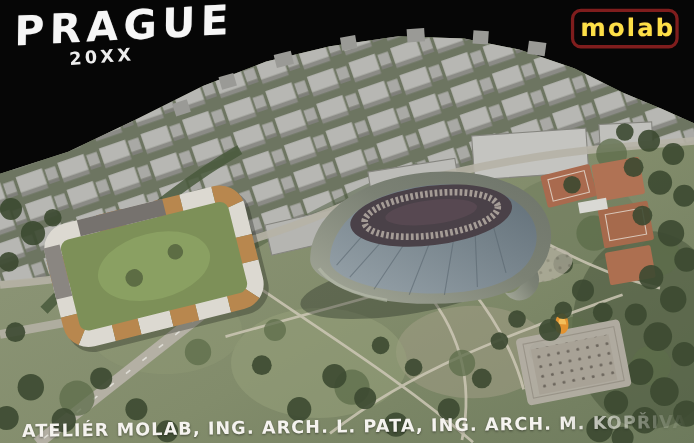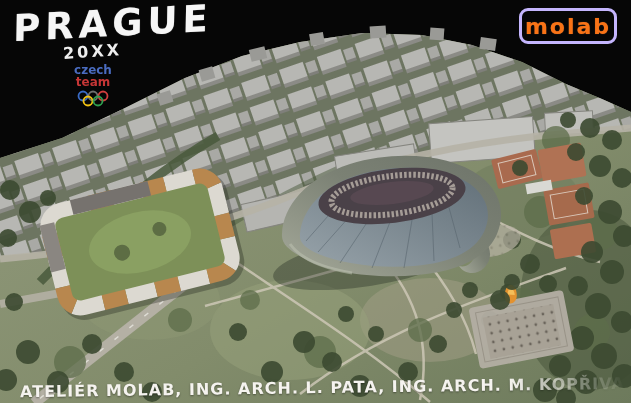--- a/index.html
+++ b/index.html
@@ -16,23 +16,23 @@
   .year{
     position:absolute;left:63px;top:42px;color:#eeeeee;font-size:16px;font-weight:bold;
     letter-spacing:3px;transform:rotate(-4deg);
   }
   .czech-team{position:absolute;left:71px;top:64px;text-align:center;width:44px;}
   .czech-team .l1{display:block;color:#4a6cc0;font-weight:bold;font-size:13px;line-height:12px;transform:scaleX(.92);}
   .czech-team .l2{display:block;color:#c53636;font-weight:bold;font-size:13px;line-height:12px;transform:scaleX(.92);}
   .rings{margin-top:2px;}
   .molab{
     position:absolute;left:519px;top:8px;width:92px;height:30px;
-    border:3px solid #c4b5fd;border-radius:9px;
-    display:flex;align-items:center;justify-content:center;
-    color:#f97316;font-size:22px;font-weight:bold;letter-spacing:2px;
+    border:3px solid #7f1d1d;border-radius:9px;
+    display:flex;align-items:center;justify-content:flex-end;
+    color:#fde047;font-size:22px;font-weight:bold;letter-spacing:2px;
     text-shadow:0 0 1px rgba(216,124,69,.6);
   }
   .credits{
     position:absolute;left:20px;bottom:6px;width:611px;
     color:#f5f3ef;font-size:16px;font-weight:bold;letter-spacing:1px;
     white-space:nowrap;transform:rotate(-0.8deg);
     text-shadow:0 1px 2px rgba(0,0,0,.4);
     -webkit-mask-image:linear-gradient(to right,#000 80%,rgba(0,0,0,0) 99%);
     mask-image:linear-gradient(to right,#000 80%,rgba(0,0,0,0) 99%);
   }
@@ -237,33 +237,20 @@
 
     <g fill="#3c4a31" opacity=".9">
       <circle cx="500" cy="300" r="10"></circle>
         <circle cx="512" cy="282" r="8"></circle>
     </g>
   </svg>
 
   <div class="title">PRAGUE</div>
   <div class="year">20XX</div>
 
-  <div class="czech-team">
-    <span class="l1">czech</span>
-    <span class="l2">team</span>
-    <svg class="rings" width="38" height="18" viewBox="0 0 34 18">
-      <g fill="none" stroke-width="1.8">
-        <circle cx="7" cy="6" r="4.5" stroke="#3a6bc6"></circle>
-        <circle cx="17" cy="6" r="4.5" stroke="#6f6f6f"></circle>
-        <circle cx="27" cy="6" r="4.5" stroke="#d23f3f"></circle>
-        <circle cx="12" cy="11" r="4.5" stroke="#f2c212"></circle>
-        <circle cx="22" cy="11" r="4.5" stroke="#2f9e4f"></circle>
-      </g>
-    </svg>
-  </div>
 
   <div class="molab">
     <span>molab</span>
   </div>
 
   <div class="credits">ATELIÉR MOLAB, ING. ARCH. L. PATA, ING. ARCH. M. KOPŘIVA, DOC. DR. H. ACHTEN</div>
 
 </div>
 
 </body></html>

